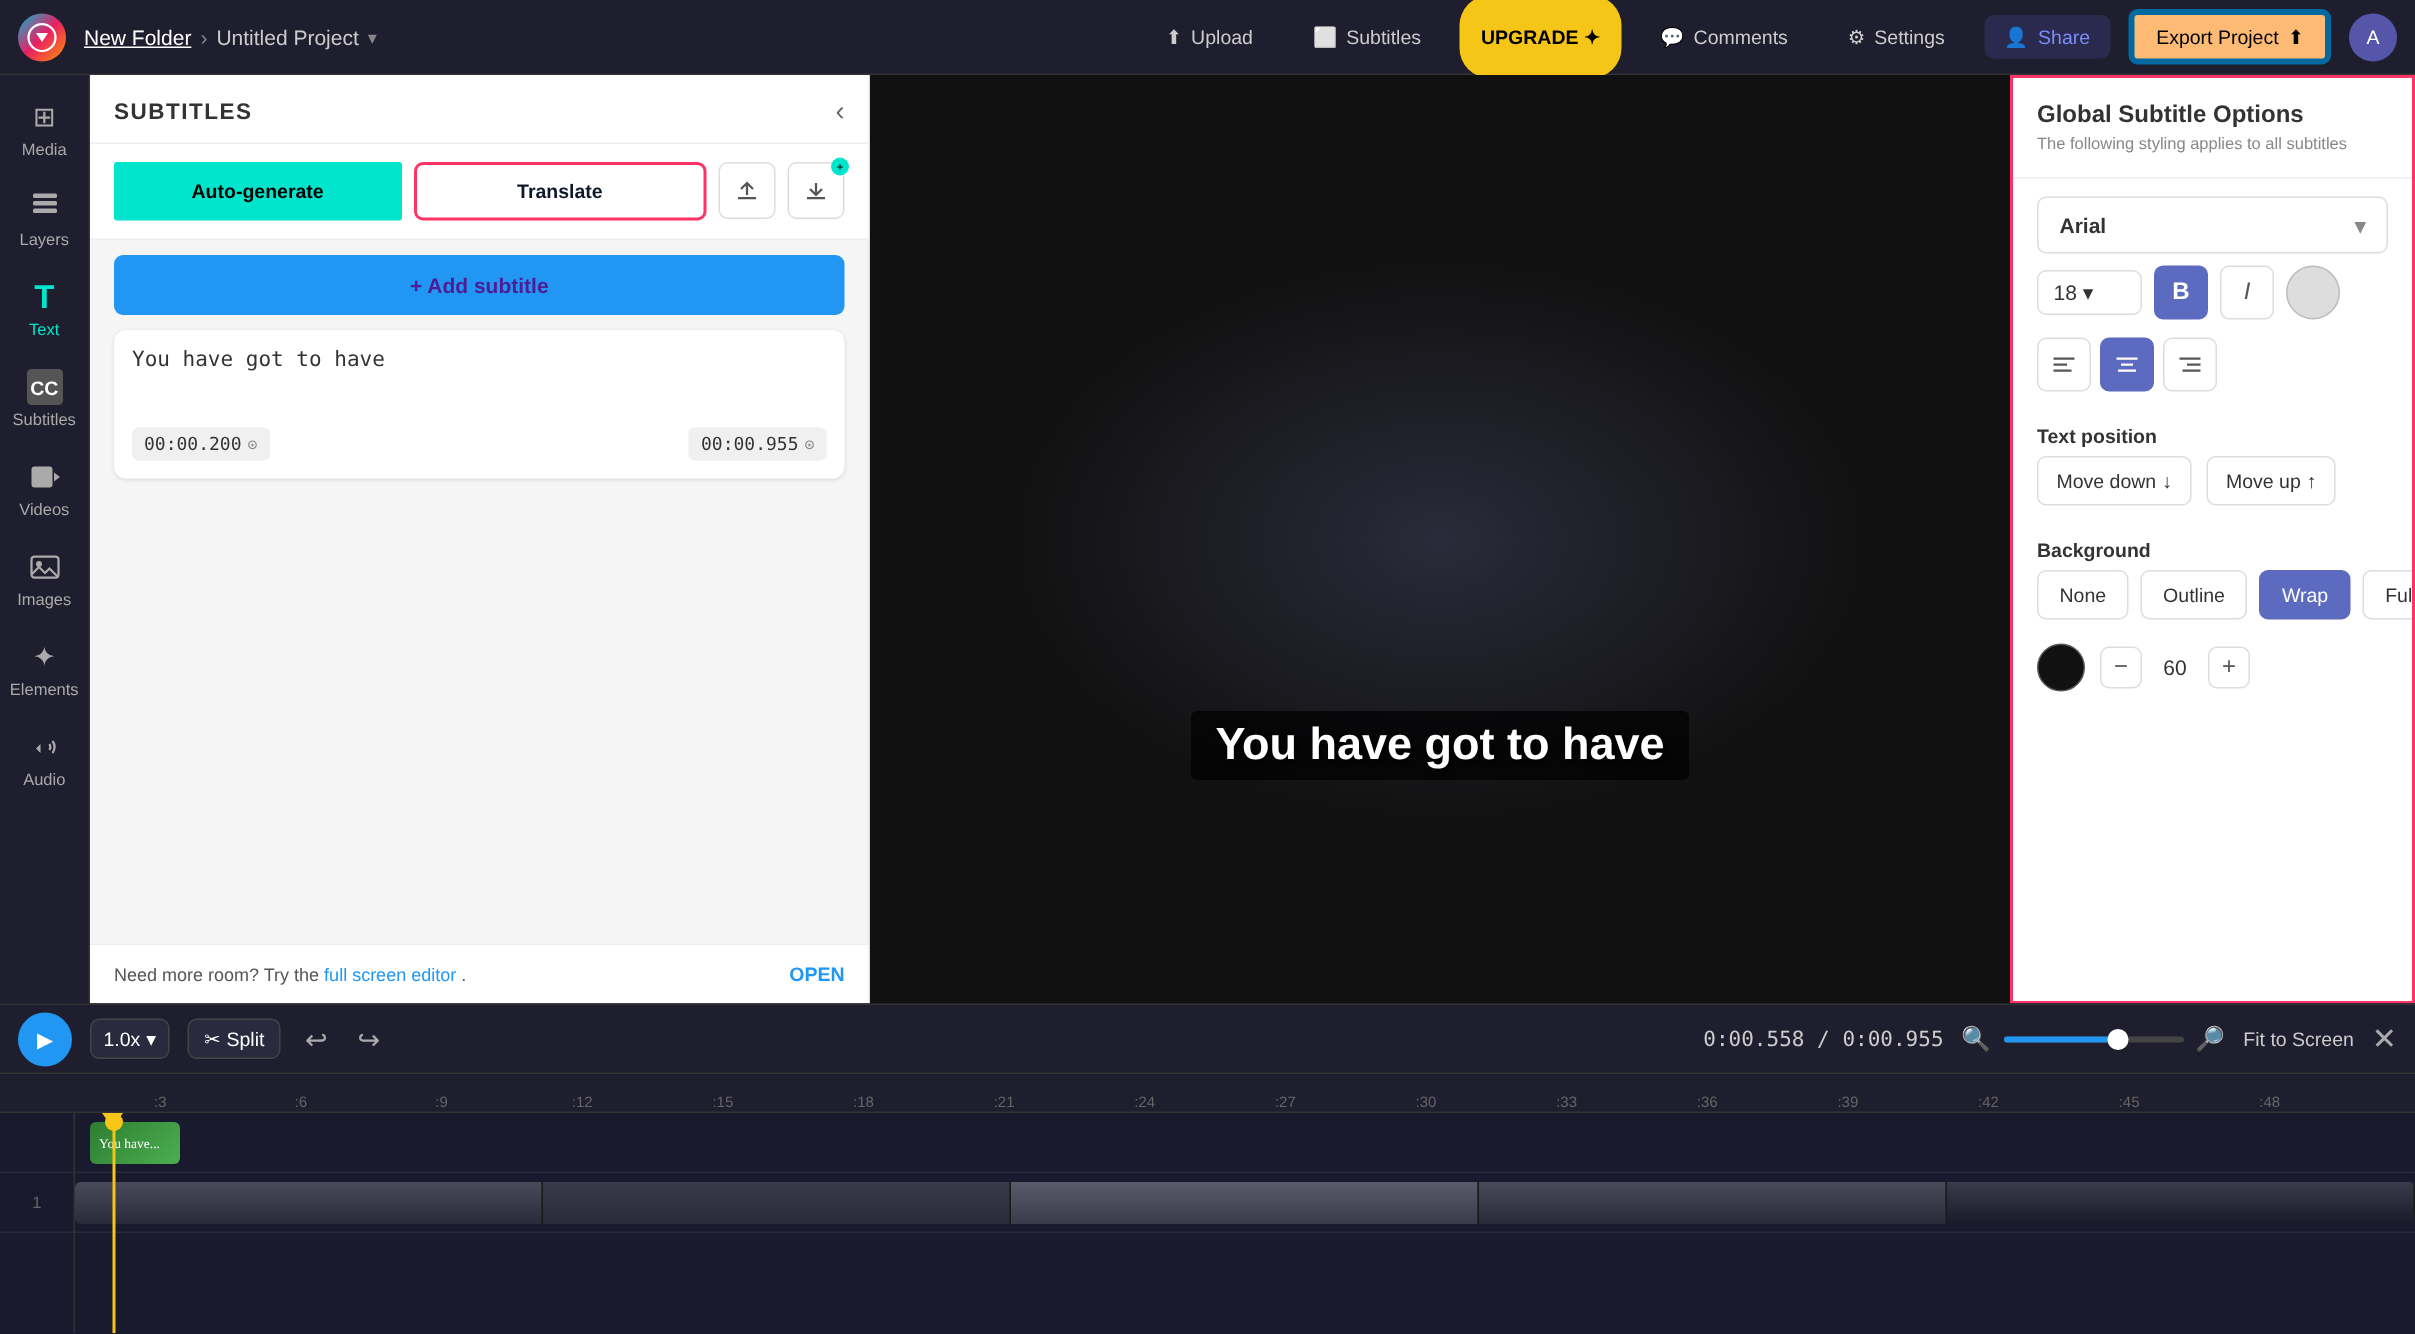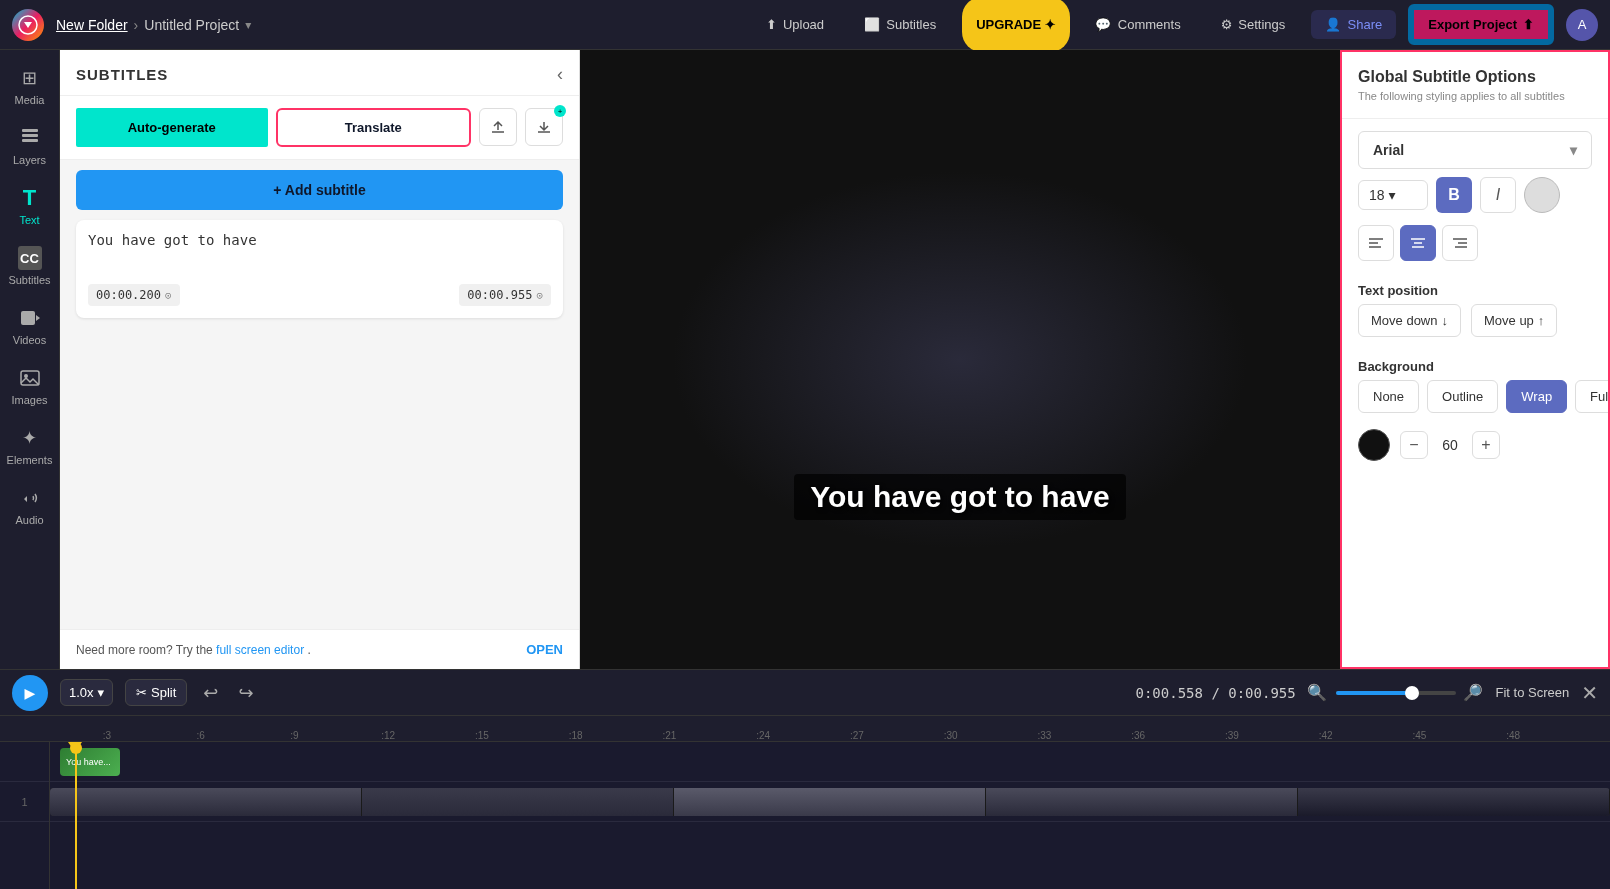--- a/index.html
+++ b/index.html
@@ -52,25 +52,25 @@
       padding: 20px 14px;
     }
     .nav-btn-comments { color: #ccc; }
     .nav-btn-settings { color: #ccc; }
     .nav-btn-share {
       background: #2a2a4e;
       color: #7b8ef7;
       border-radius: 6px;
     }
     .nav-btn-export {
-      background: #be185d;
+      background: #fdba74;
       color: #000;
-      font-weight: bold;
-      border-radius: 6px;
-      border: 6px solid #0369a1;
+      font-weight: normal;
+      border-radius: 6px;
+      border: 4px solid #0369a1;
     }
     .nav-avatar {
       width: 32px; height: 32px;
       background: #5555aa;
       border-radius: 50%;
       display: flex; align-items: center; justify-content: center;
       font-size: 13px; color: #fff;
       cursor: pointer;
     }
 
@@ -217,21 +217,21 @@
       width: 12px; height: 12px;
       background: #00e5cc;
       border-radius: 50%;
       font-size: 8px;
       display: flex; align-items: center; justify-content: center;
       color: #000;
     }
     .btn-add-subtitle {
       margin: 10px 16px;
       background: #2196f3;
-      color: #0f172a;
+      color: #4c1d95;
       border: none;
       border-radius: 6px;
       padding: 12px;
       font-size: 14px;
       font-weight: bold;
       cursor: pointer;
       display: flex; align-items: center; justify-content: center; gap: 6px; text-align: center;
     }
     .subtitle-item {
       margin: 0 16px 8px;
@@ -664,20 +664,21 @@
       flex: 1;
       position: relative;
       overflow: hidden;
     }
     .track-row {
       height: 40px;
       border-bottom: 1px solid #2a2a3e;
       position: relative;
       display: flex;
       align-items: center;
+      font-family: Liberation Serif, serif;
     }
     .subtitle-track-item {
       height: 28px;
       background: linear-gradient(135deg, #2e7d32, #4caf50);
       border-radius: 4px;
       position: absolute;
       left: 10px;
       width: 60px;
       display: flex;
       align-items: center;

